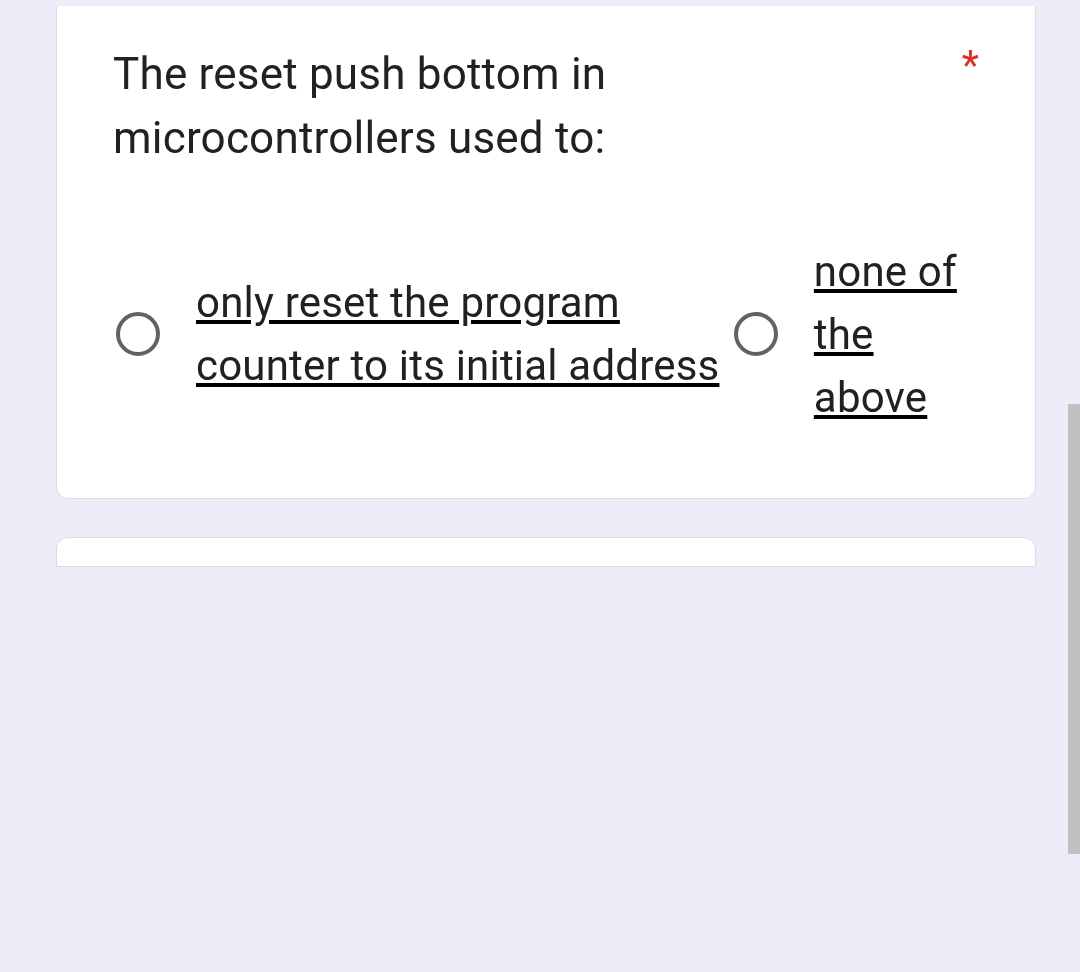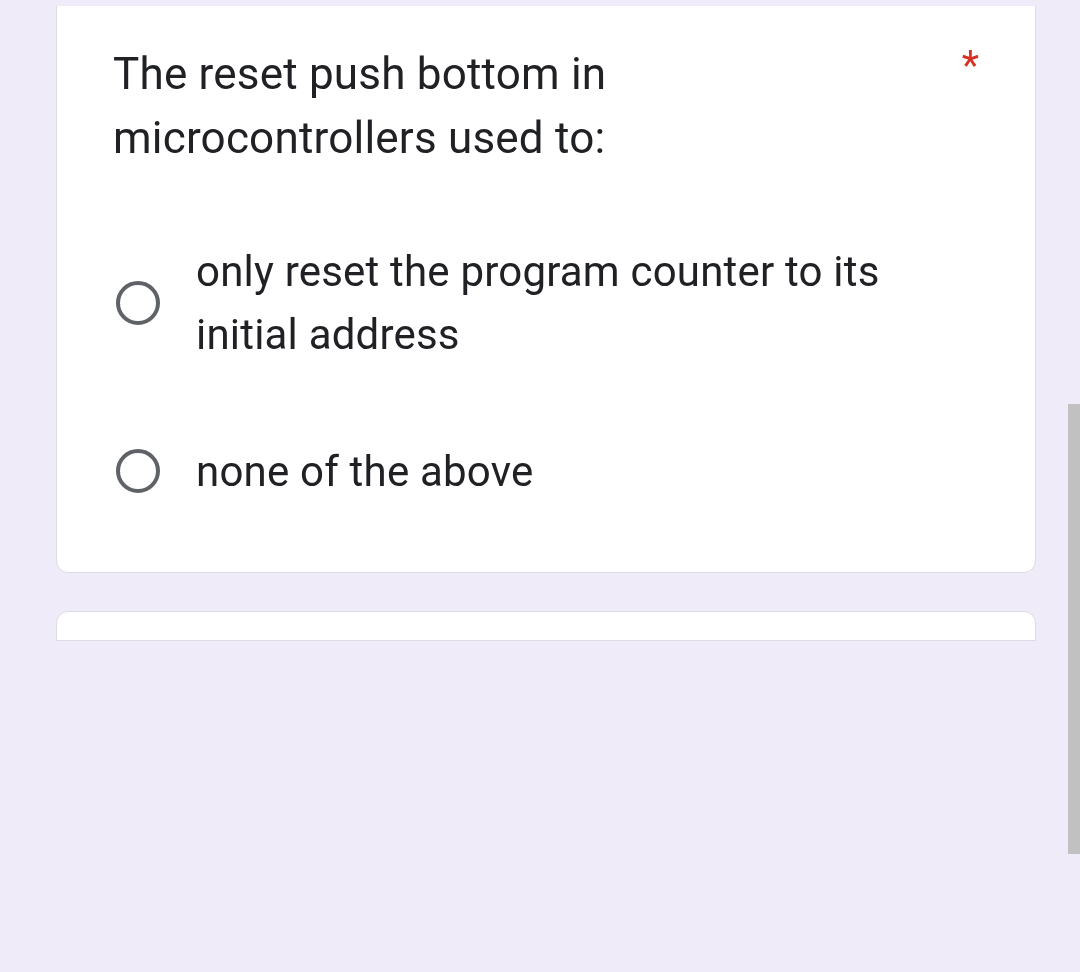--- a/index.html
+++ b/index.html
@@ -39,22 +39,22 @@
       padding-right: 30px;
     }
     .required {
       color: #d93025;
       font-size: 40px;
       line-height: 1;
       margin-top: 6px;
     }
     .options {
       display: flex;
-      flex-direction: column;
-      gap: 62px;
+      flex-direction: row;
+      text-decoration: underline;
     }
     .option {
       display: flex;
       align-items: center;
       gap: 30px;
       cursor: pointer;
     }
     .radio {
       width: 44px;
       height: 44px;

